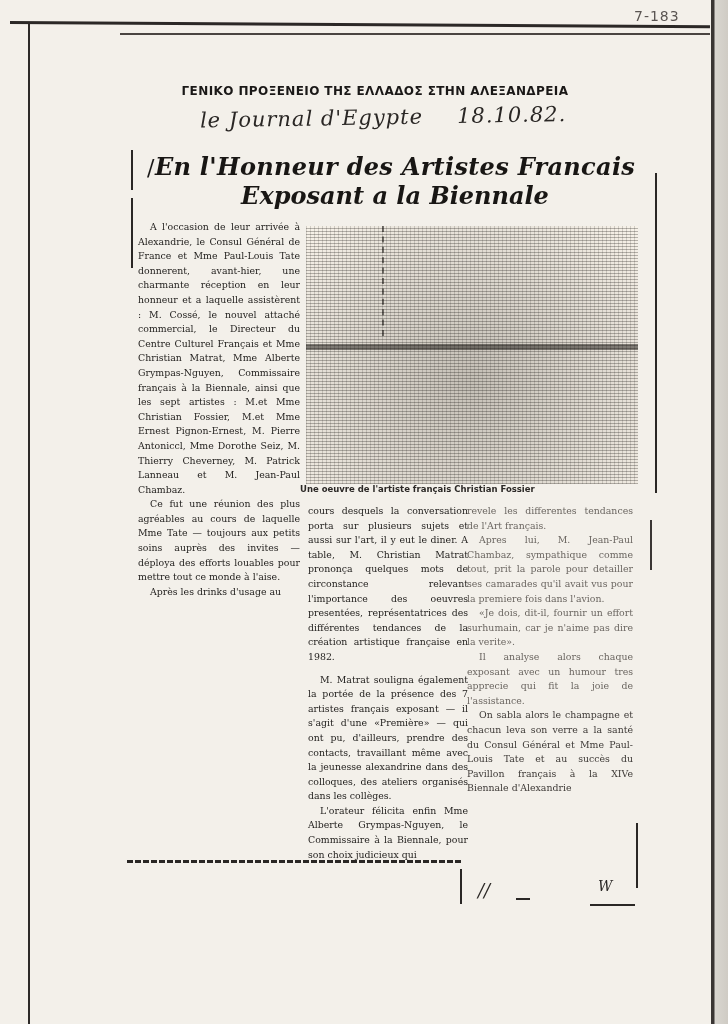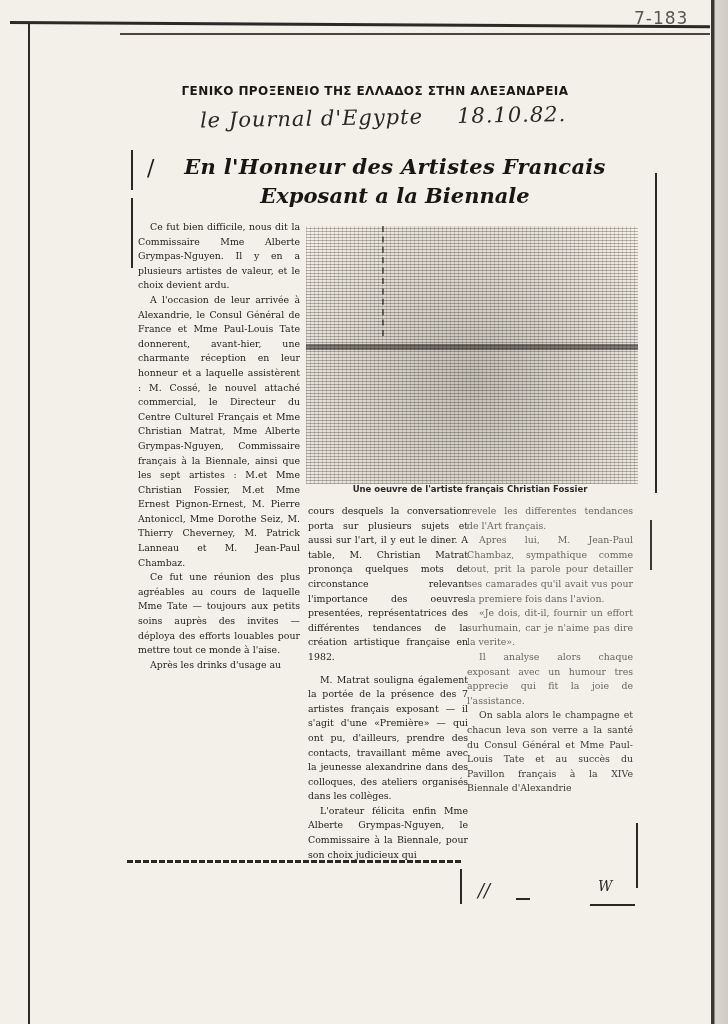--- a/index.html
+++ b/index.html
@@ -18,37 +18,37 @@
       transform:rotate(0.35deg); transform-origin:left center;
     }
     .border-top2 {
       position:absolute; left:120px; top:33px; width:590px; height:2px; background:#4a4542;
     }
     .border-left {
       position:absolute; left:28px; top:24px; width:2px; height:1000px; background:#2d2a28;
     }
     .ref-number {
       position:absolute; left:634px; top:8px; font-family:"DejaVu Sans", sans-serif;
-      font-size:17px; color:#5a5552; letter-spacing:1px;
+      font-size:14px; color:#5a5552; letter-spacing:1px;
     }
     .consulate-header {
       position:absolute; left:160px; top:84px; width:430px; text-align:center;
       font-family:"DejaVu Sans", sans-serif; font-weight:bold; font-size:12px; letter-spacing:0.4px;
       color:#1a1817;
     }
     .handwritten-source {
       position:absolute; left:200px; top:105px; width:400px;
       font-family:"DejaVu Serif", serif; font-style:italic; font-size:21px;
       color:#2a2725; letter-spacing:1px; transform:rotate(-1deg);
       display:flex; gap:34px;
     }
     .headline {
       position:absolute; left:140px; top:152px; width:510px; text-align:center;
       font-family:"DejaVu Serif", serif; font-style:italic; font-weight:bold;
-      font-size:21px; line-height:29px; color:#181614;
+      font-size:24px; line-height:29px; color:#181614;
     }
     .headline .line1 { display:block; letter-spacing:0.3px; }
     .headline .line2 { display:block; }
     .col-rule-left { position:absolute; left:131px; top:150px; width:2px; height:40px; background:#2a2725; }
     .col-rule-left2 { position:absolute; left:131px; top:198px; width:2px; height:70px; background:#2a2725; }
     .col-rule-right { position:absolute; left:655px; top:173px; width:2px; height:320px; background:#2a2725; }
     .col-rule-right2 { position:absolute; left:650px; top:520px; width:2px; height:50px; background:#3a3634; }
     .col-rule-right3 { position:absolute; left:636px; top:823px; width:2px; height:65px; background:#2a2725; }
     .col-rule-br { position:absolute; left:460px; top:869px; width:2px; height:35px; background:#2a2725; }
     .article-photo {
@@ -61,21 +61,21 @@
     }
     .article-photo .inner-frame {
       position:absolute; left:76px; top:0; width:180px; height:110px;
       border-left:2px dashed rgba(30,28,26,0.5);
     }
     .article-photo .horizon {
       position:absolute; left:0; top:118px; width:100%; height:6px;
       background:rgba(30,28,26,0.45);
     }
     .photo-caption {
-      position:absolute; left:300px; top:484px; width:340px; text-align:center;
+      position:absolute; left:300px; top:484px; width:340px; text-align:left;
       font-family:"DejaVu Sans", sans-serif; font-size:8.5px; font-weight:bold; color:#2b2826;
     }
     .column {
       position:absolute; font-family:"DejaVu Serif", serif; font-size:9.4px; line-height:14.6px;
       color:#1f1d1b; text-align:justify;
     }
     .column p { margin:0; text-indent:12px; }
     .col1 { left:138px; top:220px; width:162px; }
     .col2 { left:299px; top:504px; width:160px;margin-left:9px; }
     .col3 { left:467px; top:504px; width:166px; color:#3e3a37; }
@@ -119,21 +119,20 @@
 <div class="col-rule-right2"></div>
 <div class="col-rule-right3"></div>
 
 <div class="article-photo">
   <div class="inner-frame"></div>
   <div class="horizon"></div>
 </div>
 <div class="photo-caption">Une oeuvre de l'artiste français Christian Fossier</div>
 
 <div class="column col1">
-  <p>Ce fut bien difficile, nous dit la Commissaire Mme Alberte Grympas-Nguyen. Il y en a plusieurs artistes de valeur, et le choix devient ardu.</p>
   <p>A l'occasion de leur arrivée à Alexandrie, le Consul Général de France et Mme Paul-Louis Tate donnerent, avant-hier, une charmante réception en leur honneur et a laquelle assistèrent : M. Cossé, le nouvel attaché commercial, le Directeur du Centre Culturel Français et Mme Christian Matrat, Mme Alberte Grympas-Nguyen, Commissaire français à la Biennale, ainsi que les sept artistes : M.et Mme Christian Fossier, M.et Mme Ernest Pignon-Ernest, M. Pierre Antoniccl, Mme Dorothe Seiz, M. Thierry Cheverney, M. Patrick Lanneau et M. Jean-Paul Chambaz.</p>
   <p>Ce fut une réunion des plus agréables au cours de laquelle Mme Tate — toujours aux petits soins auprès des invites — déploya des efforts louables pour mettre tout ce monde à l'aise.</p>
   <p>Après les drinks d'usage au</p>
 </div>
 
 <div class="column col2">
   <p style="text-indent:0">cours desquels la conversation porta sur plusieurs sujets et aussi sur l'art, il y eut le diner. A table, M. Christian Matrat prononça quelques mots de circonstance relevant l'importance des oeuvres presentées, représentatrices des différentes tendances de la création artistique française en 1982.</p>
   <p style="margin-top:8px">M. Matrat souligna également la portée de la présence des 7 artistes français exposant — il s'agit d'une «Première» — qui ont pu, d'ailleurs, prendre des contacts, travaillant même avec la jeunesse alexandrine dans des colloques, des ateliers organisés dans les collèges.</p>
   <p>L'orateur félicita enfin Mme Alberte Grympas-Nguyen, le Commissaire à la Biennale, pour son choix judicieux qui</p>
 </div>

